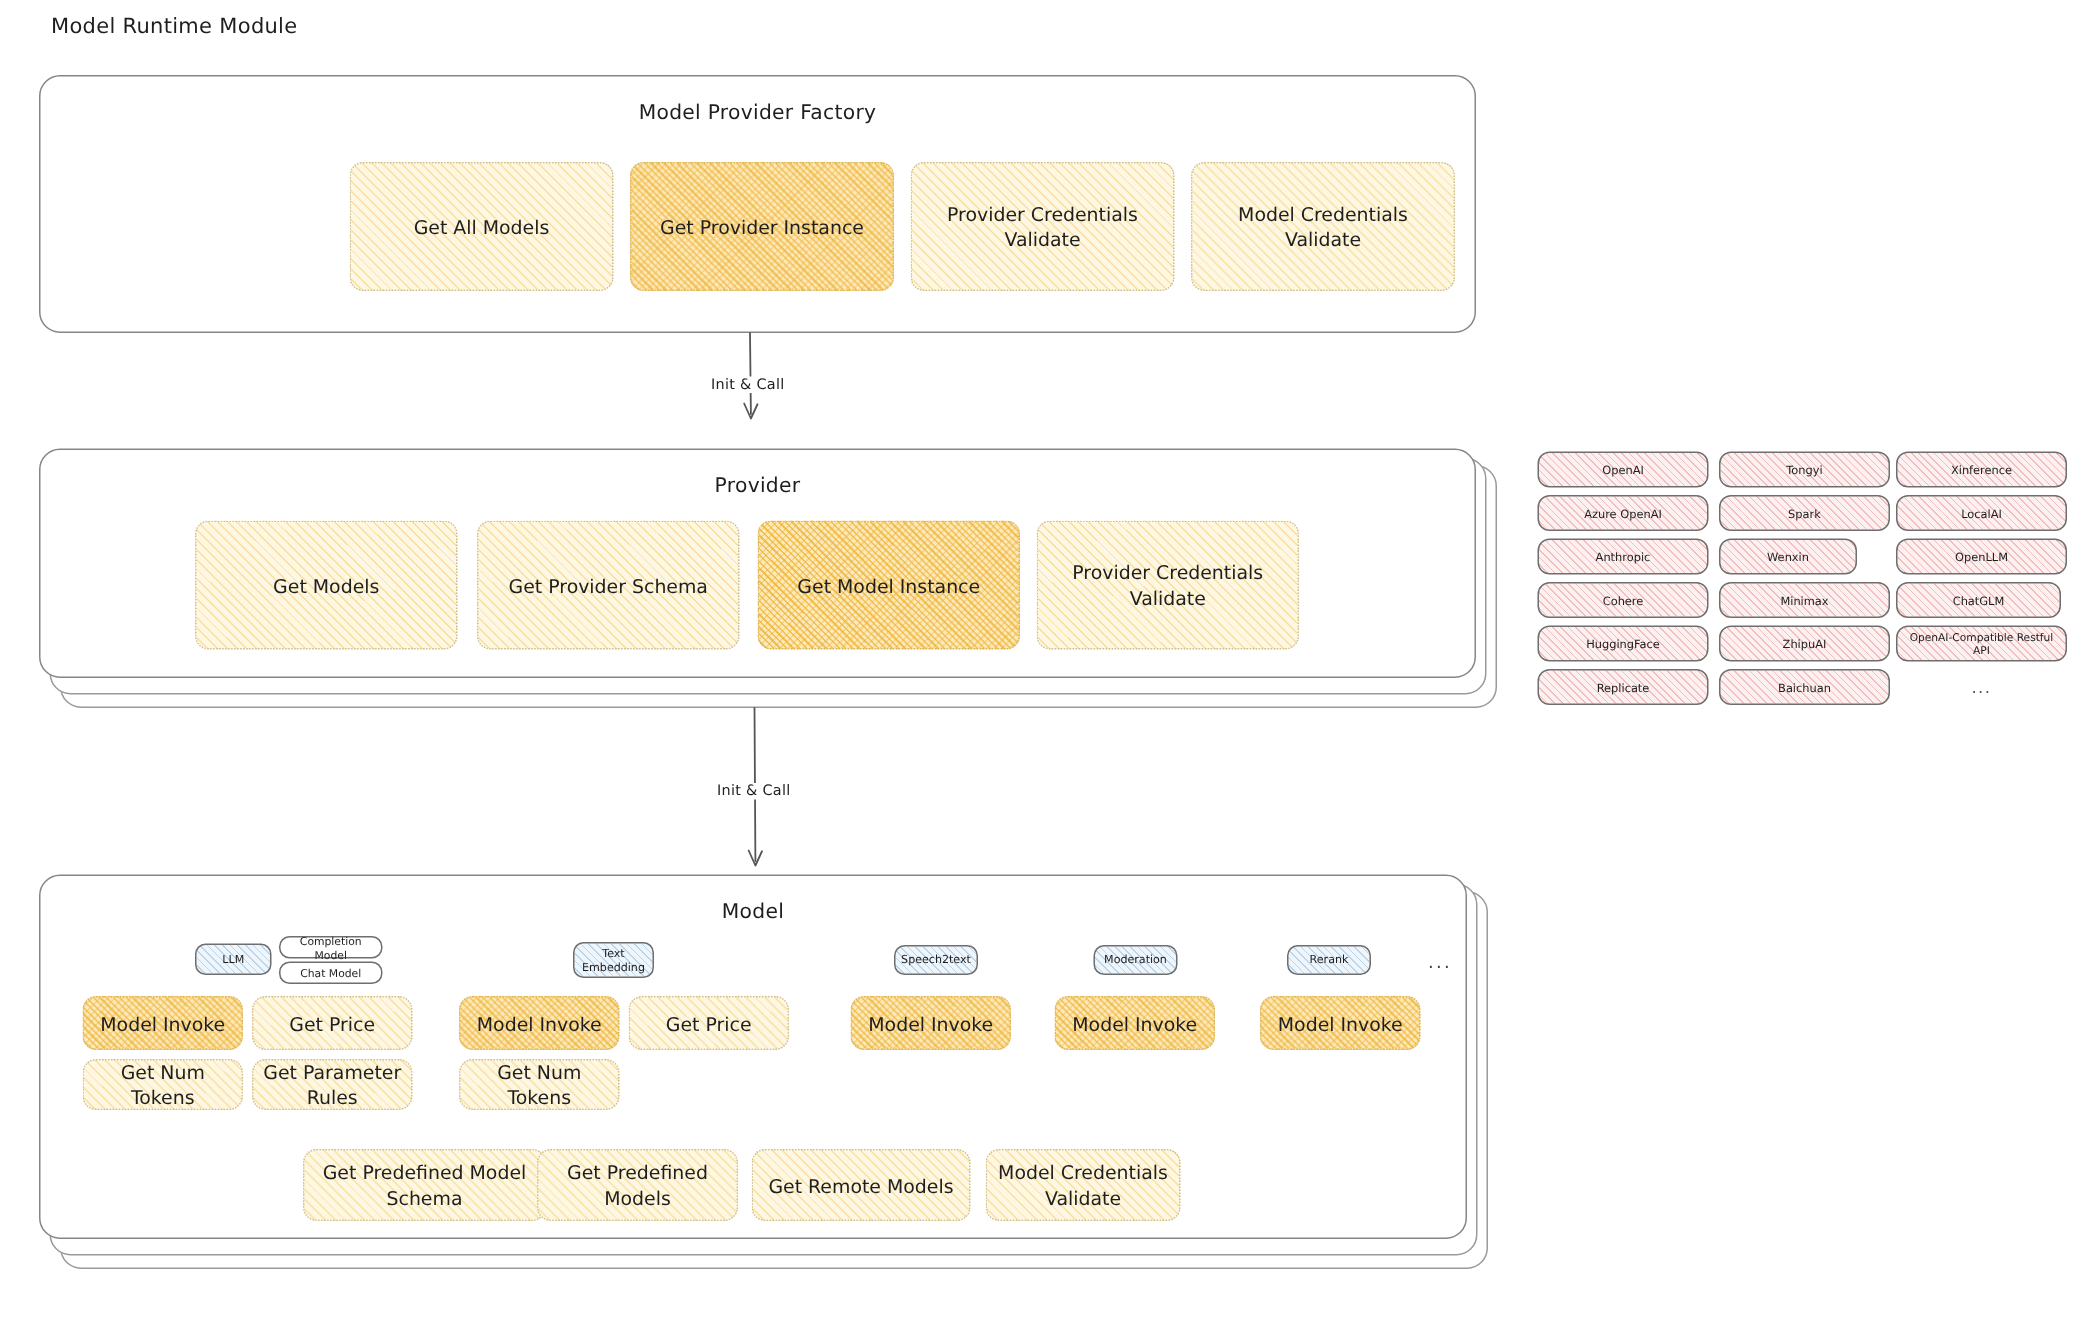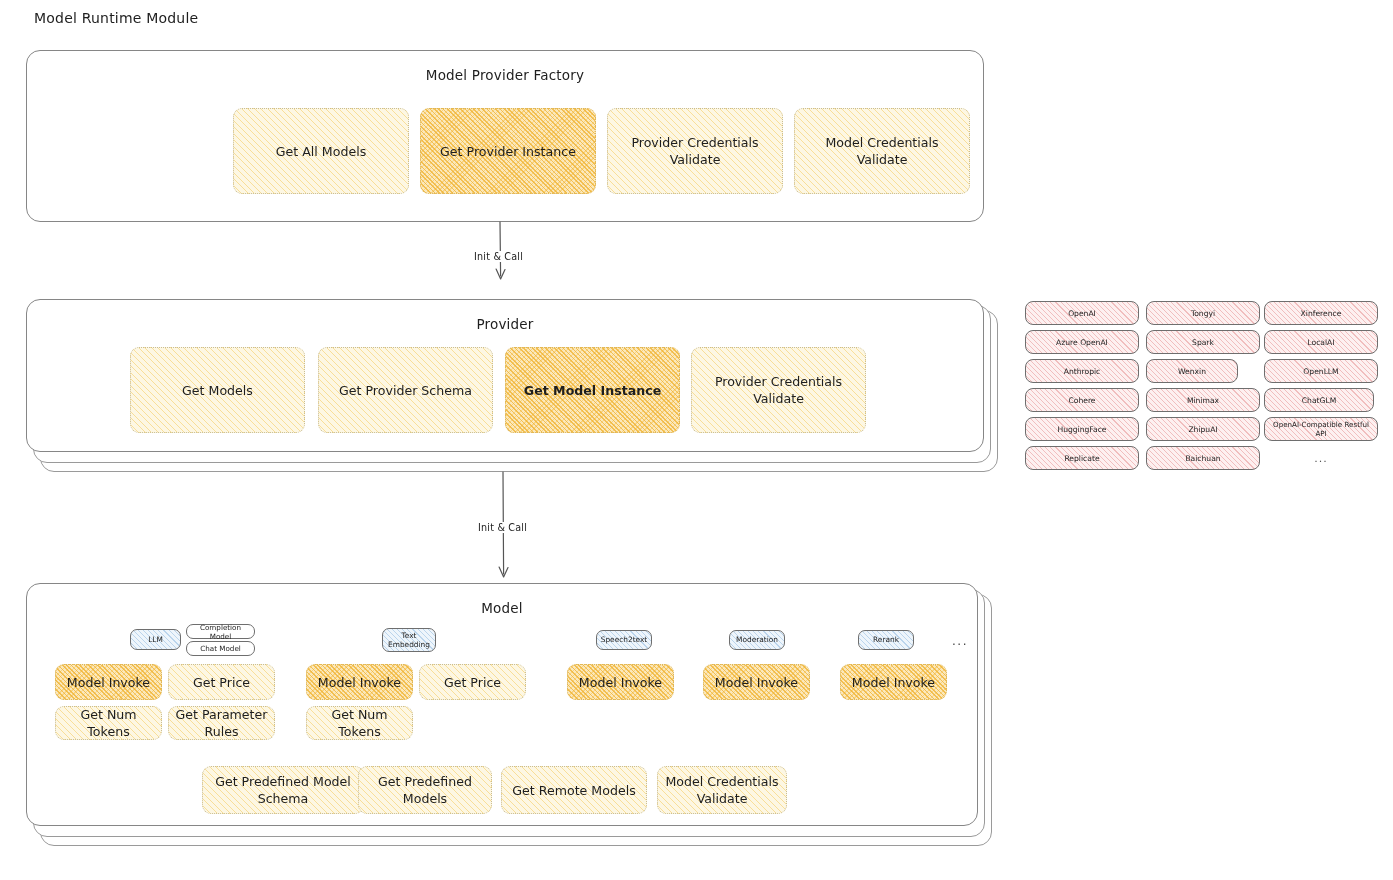--- a/index.html
+++ b/index.html
@@ -216,21 +216,21 @@
   <div class="card-shadowlayer" style="left:40px; top:310px; width:958px; height:162px;"></div>
   <div class="card-shadowlayer" style="left:33px; top:305px; width:958px; height:158px;"></div>
 
   <div class="card card-main" style="left:26px; top:299px; width:958px; height:153px;">
     <div class="card-title hand">Provider</div>
 
     <div class="fnbox" style="left:103px; top:47px; width:175px; height:86px;">Get Models</div>
 
     <div class="fnbox" style="left:291px; top:47px; width:175px; height:86px;">Get Provider Schema</div>
 
-    <div class="fnbox hot" style="left:478px; top:47px; width:175px; height:86px;font-weight:bold;">Get Model Instance</div>
+    <div class="fnbox hot" style="left:478px; top:47px; width:175px; height:86px;">Get Model Instance</div>
 
     <div class="fnbox" style="left:664px; top:47px; width:175px; height:86px;">Provider Credentials Validate</div>
   </div>
 
   <div class="chip-provider" style="left:1025px; top:301px; width:114px; height:24px;">OpenAI</div>
   <div class="chip-provider" style="left:1025px; top:330px; width:114px; height:24px;">Azure OpenAI</div>
   <div class="chip-provider" style="left:1025px; top:359px; width:114px; height:24px;">Anthropic</div>
   <div class="chip-provider" style="left:1025px; top:388px; width:114px; height:24px;">Cohere</div>
   <div class="chip-provider" style="left:1025px; top:417px; width:114px; height:24px;">HuggingFace</div>
   <div class="chip-provider" style="left:1025px; top:446px; width:114px; height:24px;">Replicate</div>

